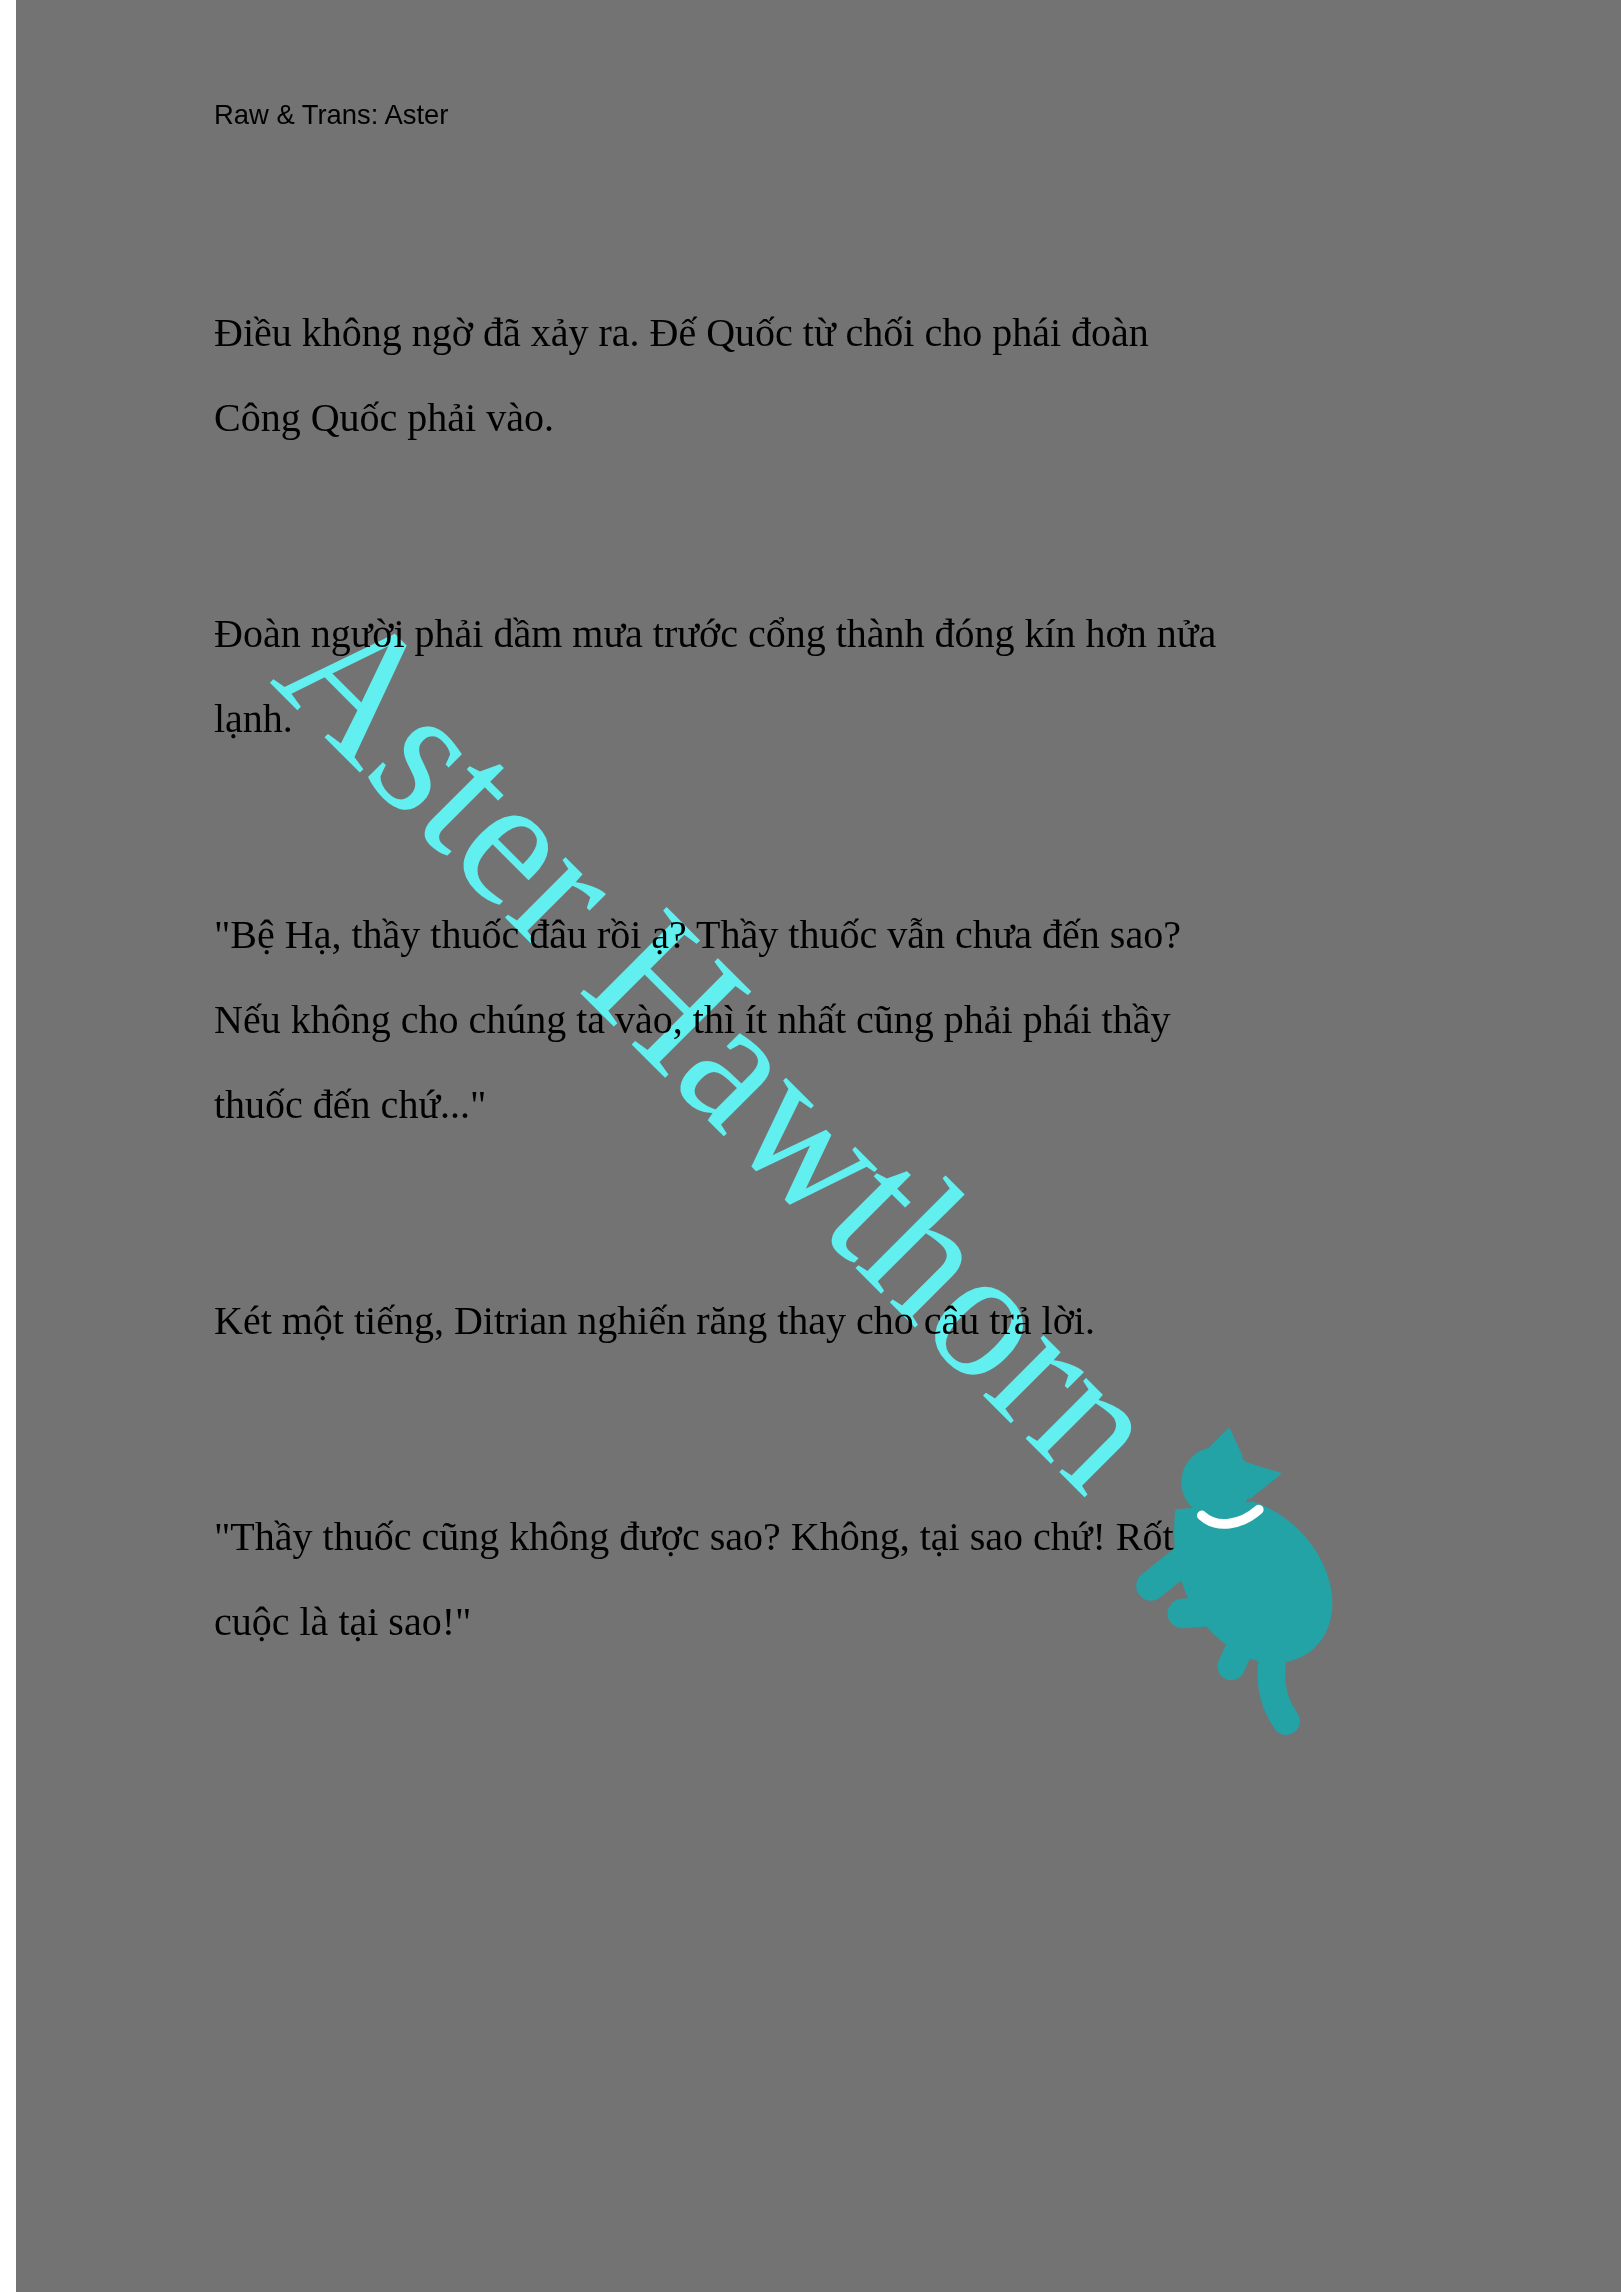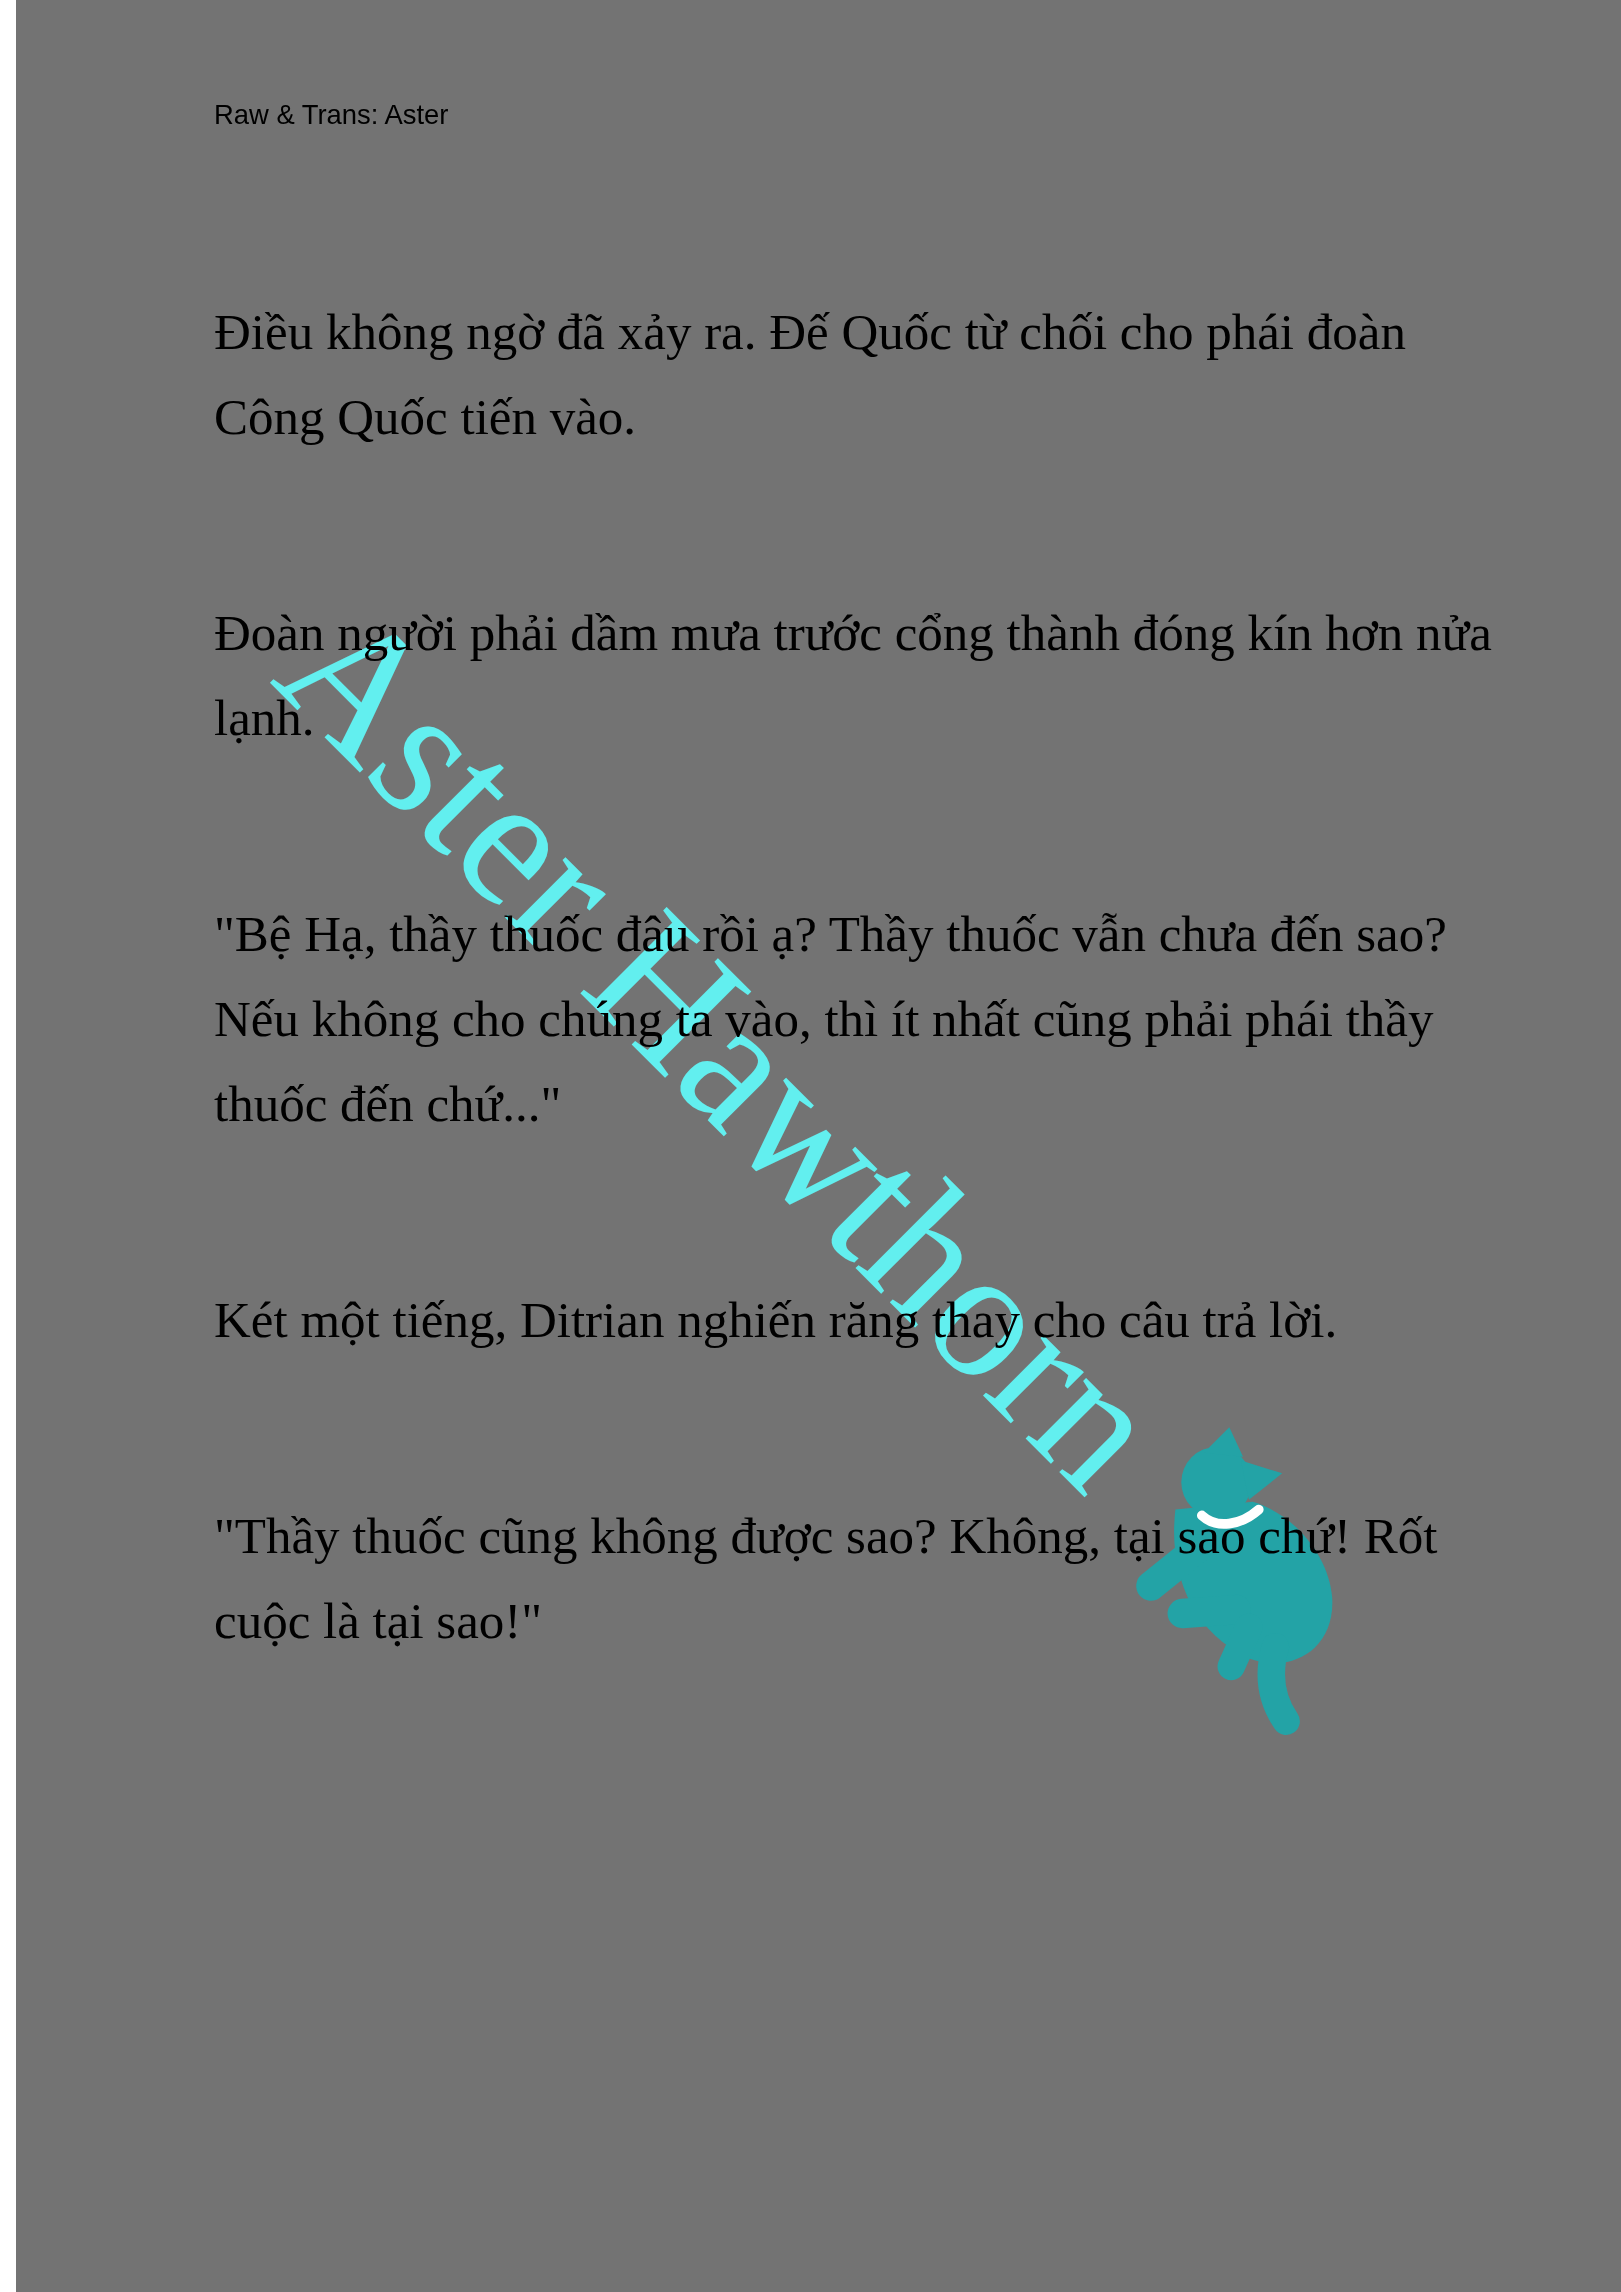--- a/index.html
+++ b/index.html
@@ -6,21 +6,21 @@
   body { width:1621px; height:2293px; position:relative; overflow:hidden; }
   .page { position:absolute; left:16px; top:0; width:1621px; height:2293px; background:#737373; }
   .overlay { position:absolute; left:0; top:0; width:1621px; height:2293px; z-index:1; pointer-events:none; }
   .header {
     position:absolute; left:198px; top:98px;
     font-family:"Liberation Sans", sans-serif; font-size:27.4px; line-height:33px;
     color:#000; margin:0; z-index:2; white-space:nowrap;
   }
   .content {
     position:absolute; left:198px; top:290px; width:1274px; z-index:2;
-    font-family:"Liberation Serif", serif; font-size:51px; line-height:85px; color:#000;
+    font-family:"Liberation Serif", serif; font-size:40px; line-height:85px; color:#000;
   }
   .content p { margin:0 0 131px 0; }
   .content p .line { display:block; white-space:nowrap; }
 </style>
 </head>
 <body>
 
 <div class="page">
 
   <svg class="overlay" width="1621" height="2293" viewBox="0 0 1654 2339" xmlns="http://www.w3.org/2000/svg">
@@ -42,21 +42,21 @@
 
       <path d="M1210,1546 C1225,1560 1250,1556 1268,1540" stroke="#ffffff" stroke-width="10" stroke-linecap="round" fill="none"></path>
     </g>
   </svg>
 
   <p class="header">Raw &amp; Trans: Aster</p>
 
   <div class="content">
     <p>
       <span class="line">Điều không ngờ đã xảy ra. Đế Quốc từ chối cho phái đoàn</span>
-      <span class="line">Công Quốc tiến vào.</span>
+      <span class="line">Công Quốc phải vào.</span>
     </p>
     <p>
       <span class="line">Đoàn người phải dầm mưa trước cổng thành đóng kín hơn nửa</span>
       <span class="line">lạnh.</span>
     </p>
     <p>
       <span class="line">"Bệ Hạ, thầy thuốc đâu rồi ạ? Thầy thuốc vẫn chưa đến sao?</span>
       <span class="line">Nếu không cho chúng ta vào, thì ít nhất cũng phải phái thầy</span>
       <span class="line">thuốc đến chứ..."</span>
     </p>

